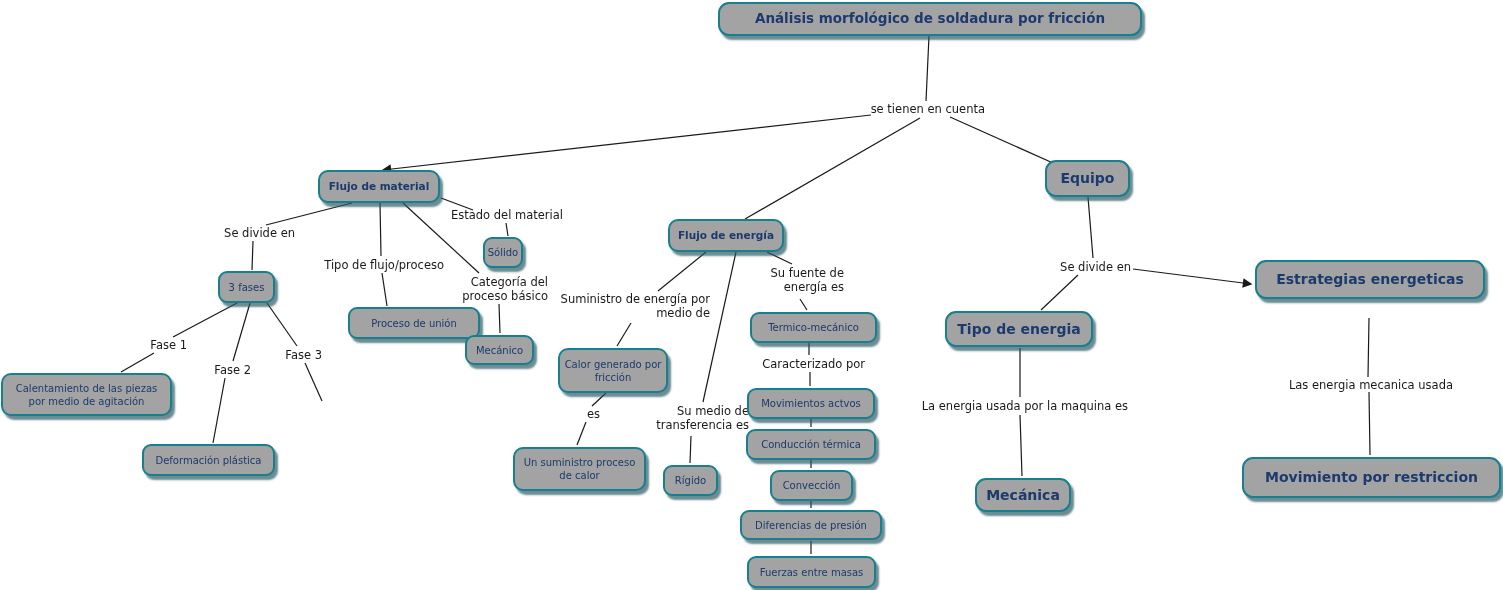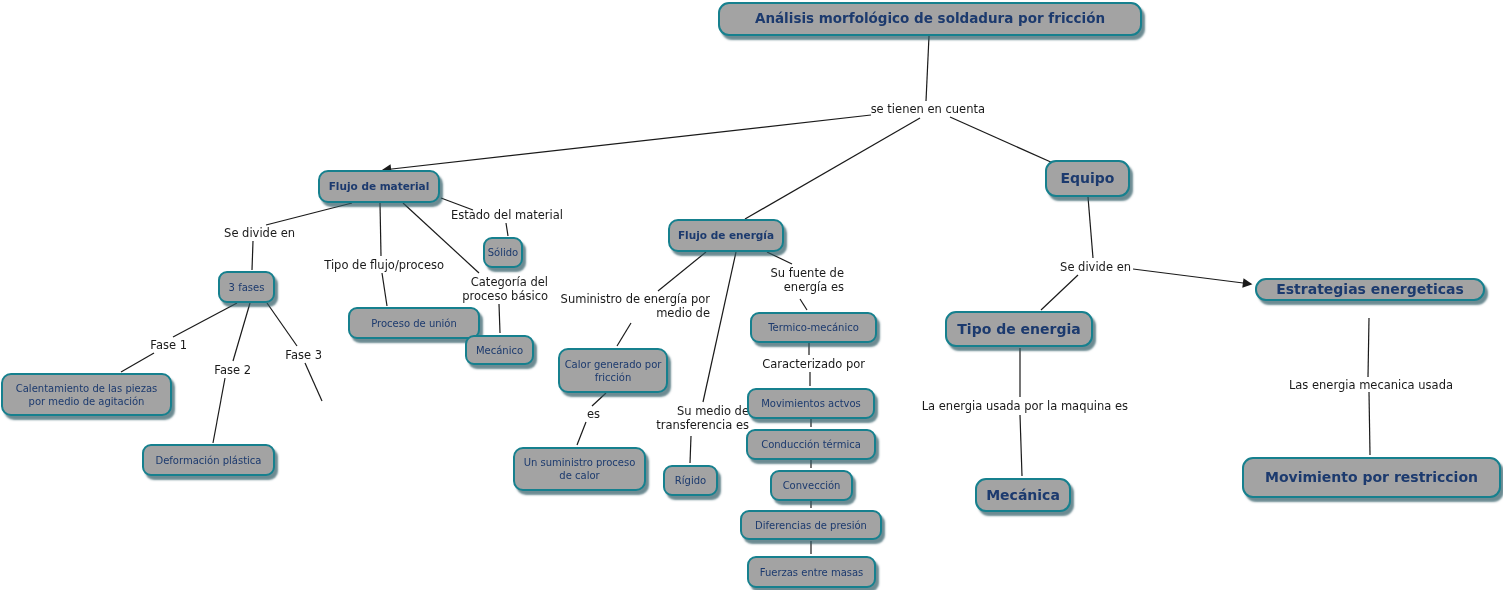--- a/index.html
+++ b/index.html
@@ -108,17 +108,17 @@
   <div class="box wrap" style="left:513px;top:447px;width:133px;height:44px">Un suministro proceso de calor</div>
   <div class="box sm" style="left:663px;top:465px;width:55px;height:31px">Rígido</div>
   <div class="box sm" style="left:750px;top:312px;width:127px;height:31px">Termico-mecánico</div>
   <div class="box sm" style="left:747px;top:388px;width:128px;height:31px">Movimientos actvos</div>
   <div class="box sm" style="left:746px;top:429px;width:130px;height:31px">Conducción térmica</div>
   <div class="box sm" style="left:770px;top:470px;width:83px;height:31px">Convección</div>
   <div class="box sm" style="left:740px;top:510px;width:142px;height:30px">Diferencias de presión</div>
   <div class="box sm" style="left:747px;top:556px;width:129px;height:32px">Fuerzas entre masas</div>
   <div class="box big" style="left:1045px;top:160px;width:85px;height:37px">Equipo</div>
   <div class="box big" style="left:945px;top:311px;width:148px;height:36px">Tipo de energia</div>
-  <div class="box big" style="left:1255px;top:278px;width:230px;height:23px">Estrategias energeticas</div>
+  <div class="box big" style="left:1255px;top:260px;width:230px;height:39px">Estrategias energeticas</div>
   <div class="box big" style="left:975px;top:478px;width:96px;height:34px">Mecánica</div>
   <div class="box big" style="left:1242px;top:457px;width:259px;height:41px">Movimiento por restriccion</div>
 
 </div>
 
 </body></html>

